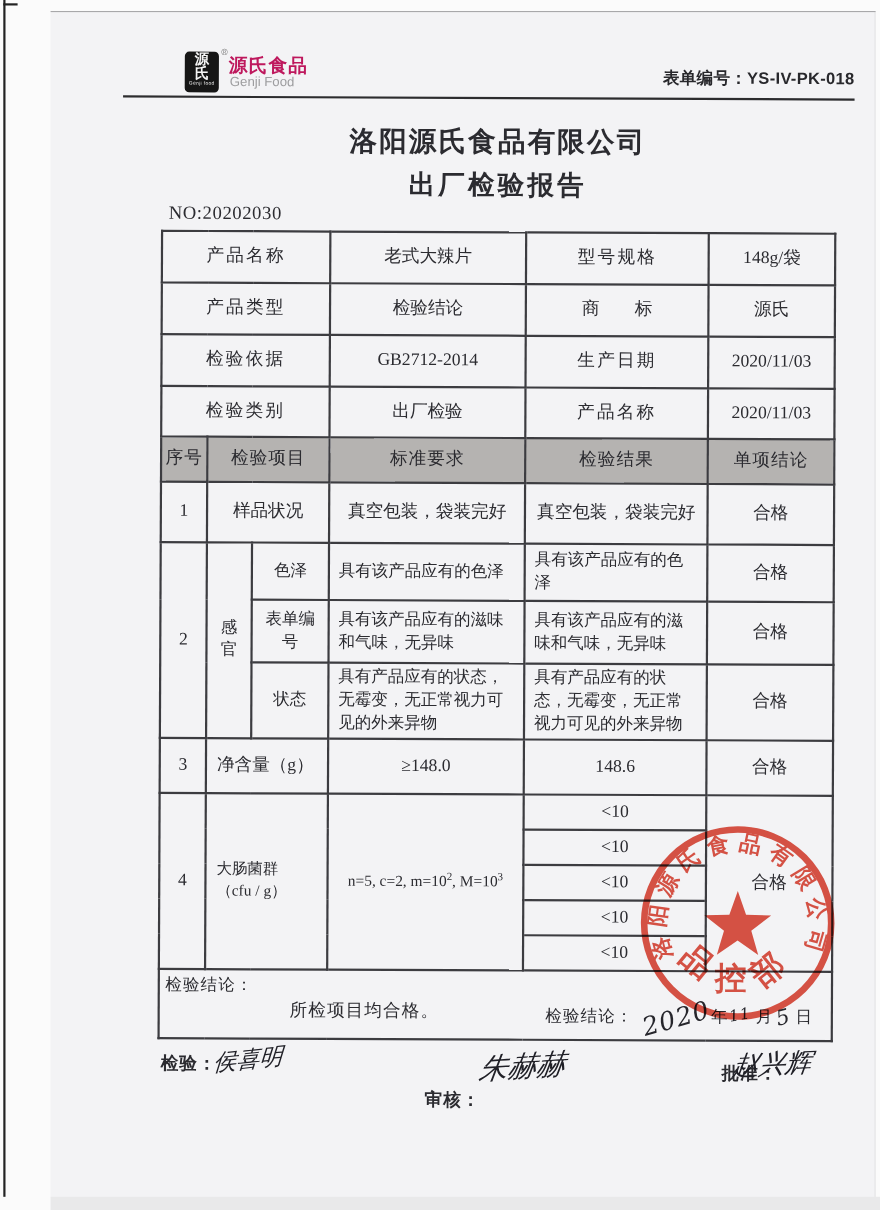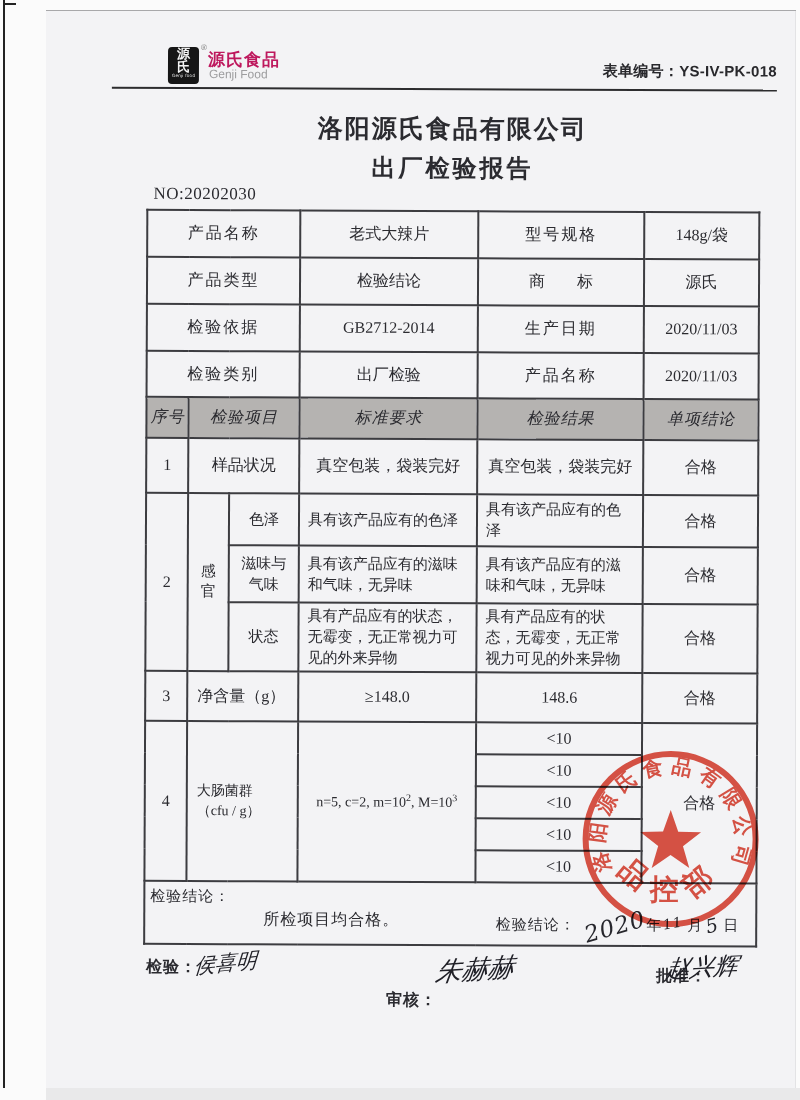--- a/index.html
+++ b/index.html
@@ -28,21 +28,21 @@
 
   
   .title1{position:absolute;left:145px;top:112px;width:612px;text-align:center;font-size:25px;font-weight:bold;letter-spacing:2px;}
   .title2{position:absolute;left:145px;top:152px;width:612px;text-align:center;font-size:24px;font-weight:bold;letter-spacing:3px;}
   .report-no{position:absolute;left:152px;top:185px;font-size:17px;letter-spacing:.5px;}
 
   
   table.rpt{position:absolute;left:145px;top:210px;width:612px;border-collapse:collapse;table-layout:fixed;}
   table.rpt td{border:2px solid #3c3c40;text-align:center;vertical-align:middle;font-size:16px;
                padding:0;overflow:hidden;line-height:1.4;}
-  table.rpt td.hdr{background:#b5b3b1;font-weight:normal;letter-spacing:1px;font-style:italic;}
+  table.rpt td.hdr{background:#b5b3b1;font-weight:normal;letter-spacing:1px;}
   table.rpt td.tl{text-align:left;padding:2px 8px;font-size:15px;}
   table.rpt td.item{font-size:15px;padding:0 9px;}
   table.rpt td.lab{letter-spacing:2px;margin-left:24px;}
   .vstack{display:inline-block;width:1.1em;line-height:1.35;font-size:15px;}
   sup{font-size:10px;}
   td.concl-cell{position:relative;text-align:left;vertical-align:top;}
   .concl-label{position:absolute;left:5px;top:4px;font-size:15px;letter-spacing:1px;text-align:center;}
   .concl-statement{position:absolute;left:118px;top:26px;font-size:16px;letter-spacing:1px;}
   .date-group{position:absolute;right:16px;bottom:7px;font-size:15px;letter-spacing:1px;white-space:nowrap;}
   .hw{font-family:"DejaVu Serif",serif;font-style:italic;color:#26262c;display:inline-block;}
@@ -148,21 +148,21 @@
         <td rowspan="3">
           <span class="vstack"><span>感</span><br>
             <span>官</span></span>
         </td>
         <td class="item">色泽</td>
         <td class="tl">具有该产品应有的色泽</td>
         <td class="tl">具有该产品应有的色泽</td>
         <td>合格</td>
       </tr>
       <tr style="height:57px">
-        <td class="item">滋味与气味</td>
+        <td class="item">表单编号</td>
         <td class="tl">具有该产品应有的滋味和气味，无异味</td>
         <td class="tl">具有该产品应有的滋味和气味，无异味</td>
         <td>合格</td>
       </tr>
       <tr style="height:60px">
         <td class="item">状态</td>
         <td class="tl">具有产品应有的状态，无霉变，无正常视力可见的外来异物</td>
         <td class="tl">具有产品应有的状态，无霉变，无正常视力可见的外来异物</td>
         <td>合格</td>
       </tr>

